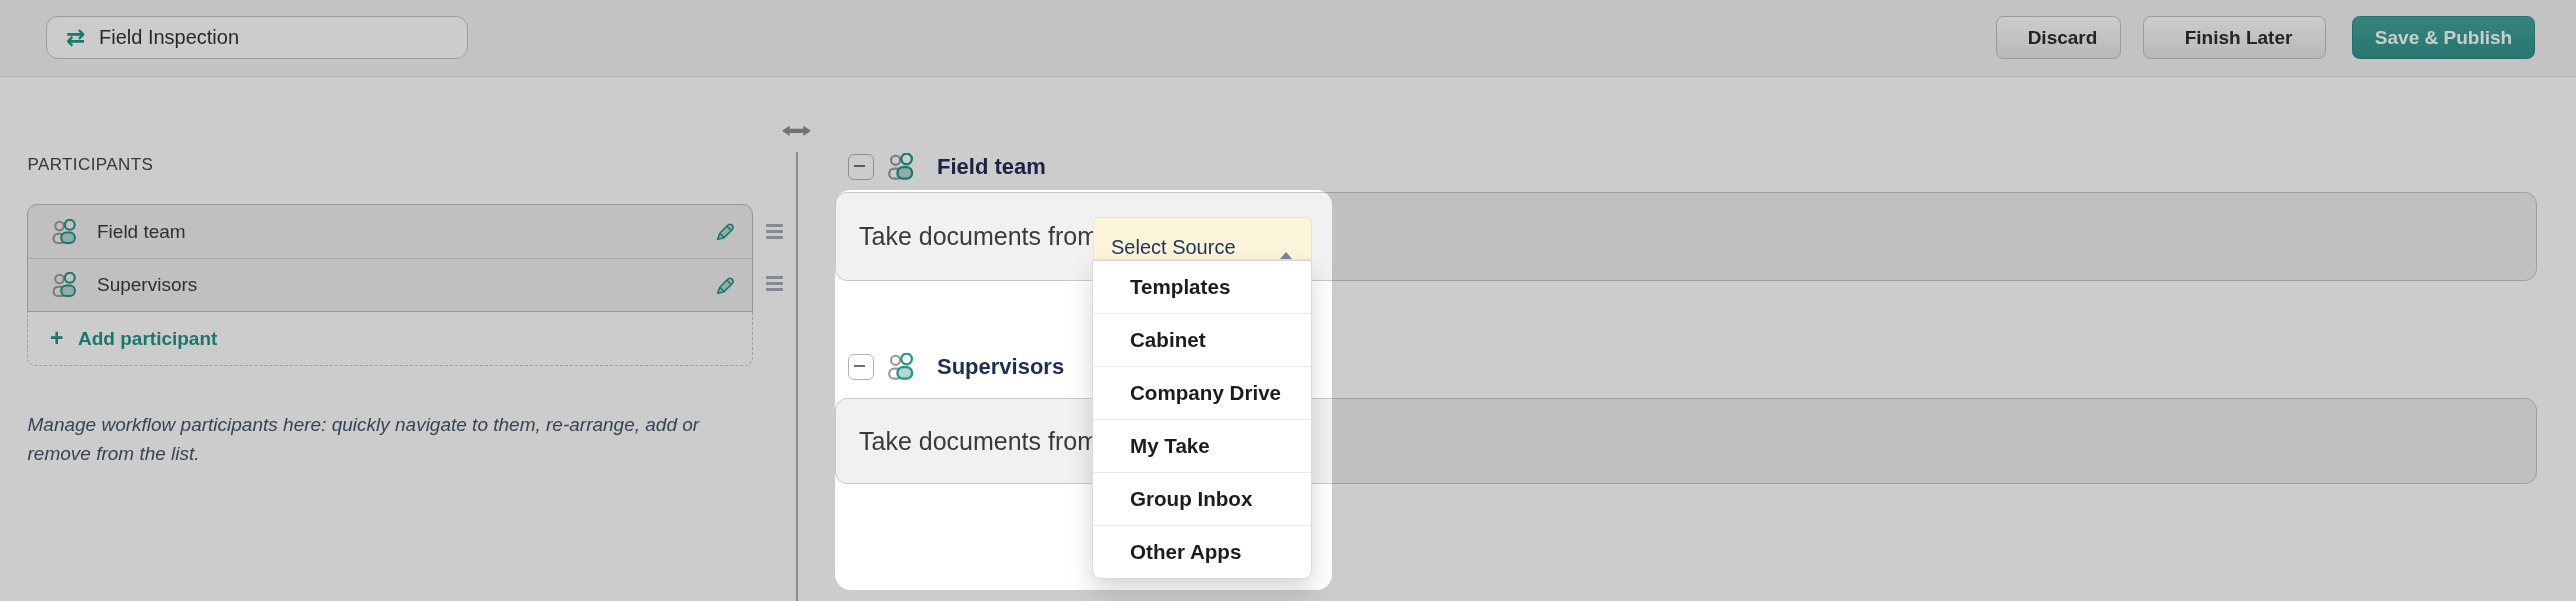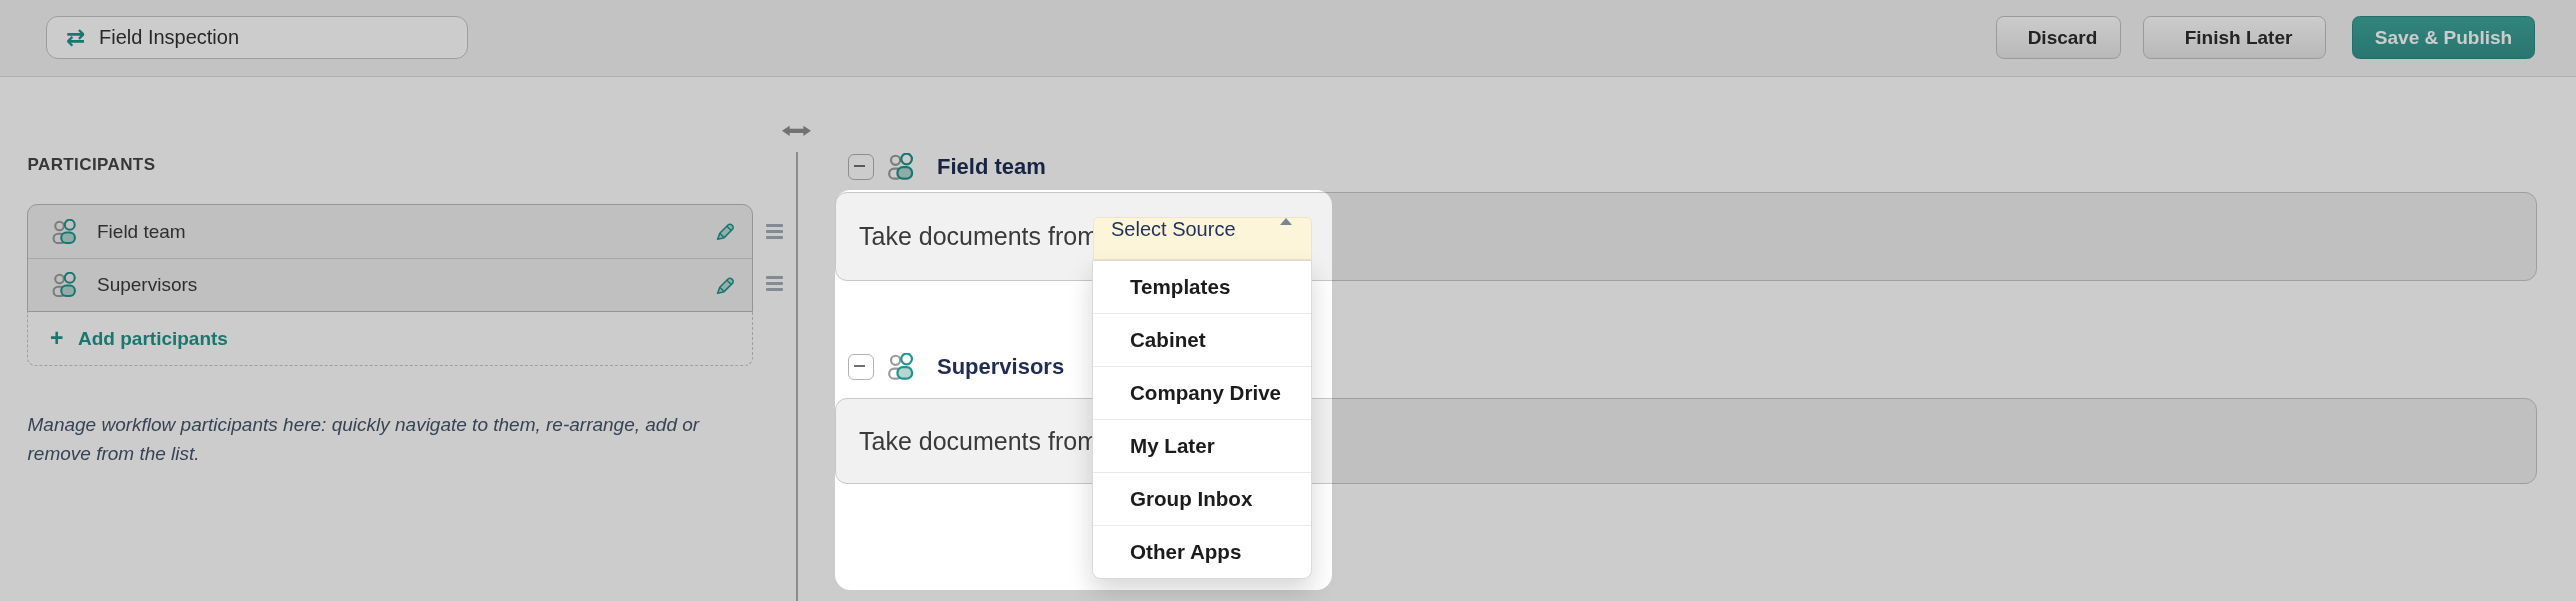--- a/index.html
+++ b/index.html
@@ -12,21 +12,21 @@
   .topbar{position:absolute;left:0;top:0;width:2576px;height:76px;background:#f4f4f4;border-bottom:0.9px solid #dcdcdc;}
   .title-box{position:absolute;left:46px;top:16.3px;width:422px;height:43px;background:#ffffff;border:0.9px solid #c6c6c6;border-radius:12px;display:flex;align-items:center;gap:13.7px;padding-left:19px;box-sizing:border-box;}
   .wf-icon{font-size:23px;font-weight:700;color:#1f968b;line-height:1;}
   .title-text{font-size:20px;color:#333333;}
   .btn{position:absolute;top:16.3px;height:43px;border-radius:7.7px;display:flex;align-items:center;justify-content:center;font-size:19px;font-weight:600;box-sizing:border-box;cursor:pointer;}
   .btn-gray{background:linear-gradient(#ffffff,#e7e7e7);border:0.9px solid #c1c1c1;color:#2d2d2d;padding-left:8px;}
   .btn-discard{left:1996px;width:125px;}
   .btn-finish{left:2143px;width:183px;}
   .btn-save{left:2352px;width:183px;background:linear-gradient(#3ea69c,#33948c);border:0.9px solid #2f8a83;color:#ffffff;}
   
-  .side-heading{position:absolute;left:27.5px;top:155px;font-size:17px;font-weight:700;letter-spacing:0.4px;color:#454545;}
+  .side-heading{position:absolute;left:27.5px;top:155px;font-size:17px;font-weight:400;letter-spacing:0.4px;color:#454545;}
   .plist{position:absolute;left:27px;top:204px;width:726px;border:0.9px solid #b9b9b9;border-radius:10.3px 10.3px 0 0;background:#f0f0f0;box-sizing:border-box;}
   .prow{height:53px;display:flex;align-items:center;padding-left:23px;position:relative;box-sizing:border-box;}
   .prow + .prow{border-top:0.9px solid #d3d3d3;}
   .prow .label{font-size:19px;color:#3b3b3b;margin-left:17px;}
   .pencil{position:absolute;right:13.7px;top:13.7px;width:26px;height:26px;cursor:pointer;}
   .add-row{position:absolute;left:27px;top:312px;width:726px;height:54px;border:1.7px dashed #c7c7c7;border-top:none;border-radius:0 0 8.6px 8.6px;display:flex;align-items:center;padding-left:22px;box-sizing:border-box;cursor:pointer;}
   .plus{font-size:23px;font-weight:700;color:#1f968b;line-height:1;}
   .add-label{font-size:19px;font-weight:600;color:#1f968b;margin-left:14.6px;}
   .drag{position:absolute;left:766px;width:17px;display:flex;flex-direction:column;gap:3px;cursor:grab;}
   .drag i{display:block;height:3px;background:#a6adb6;border-radius:0.9px;}
@@ -40,21 +40,21 @@
   .sec-header-1{left:848px;top:153px;}
   .sec-header-2{left:848px;top:353px;}
   .minus-btn{width:26px;height:26px;border:1.7px solid #b2b2b2;border-radius:6px;background:transparent;position:relative;box-sizing:border-box;cursor:pointer;flex:none;}
   .minus-btn::after{content:"";position:absolute;left:5.2px;top:10.3px;width:11px;height:2.1px;background:#707070;}
   .sec-people{margin-left:12px;flex:none;}
   .sec-title{margin-left:19px;font-size:22px;font-weight:700;color:#1f2d52;}
   .doc-row{position:absolute;left:835px;width:1702px;background:#f1f1f1;border:0.9px solid #c7c7c7;border-radius:12px;box-sizing:border-box;display:flex;align-items:center;}
   .doc-row-1{top:192px;height:89px;}
   .doc-row-2{top:398px;height:86px;}
   .doc-row .row-label{font-size:25px;color:#3a3a3a;margin-left:23px;}
-  .select-btn{position:absolute;left:1093px;top:217px;width:219px;height:43px;background:#fdf5da;border:0.9px solid #f0e5c3;border-radius:5.2px 5.2px 0 0;box-sizing:border-box;display:flex;align-items:flex-start;cursor:pointer;z-index:4;}
+  .select-btn{position:absolute;left:1093px;top:217px;width:219px;height:43px;background:#fdf5da;border:0.9px solid #f0e5c3;border-radius:5.2px 5.2px 0 0;box-sizing:border-box;display:flex;align-items:flex-end;cursor:pointer;z-index:4;}
   .select-btn .sel-text{font-size:20px;color:#21345c;margin-left:17px;flex:1;}
   .arrow-up{width:0;height:0;border-left:6.9px solid transparent;border-right:6.9px solid transparent;border-bottom:7.7px solid #7b8494;margin-right:19px;}
   .dropdown{position:absolute;left:1092px;top:260px;width:220px;background:#ffffff;border:0.9px solid #d9d9d9;border-radius:0 0 8.6px 8.6px;box-shadow:0 12px 26px rgba(0,0,0,.16);box-sizing:border-box;z-index:5;overflow:hidden;}
   .dd-item{height:52px;display:flex;align-items:center;padding-left:37px;font-size:20.6px;font-weight:600;color:#1c1c1c;cursor:pointer;}
   .dd-item + .dd-item{border-top:0.9px solid #e9e9e9;}
   
   .overlay{position:absolute;inset:0;z-index:10;pointer-events:none;overflow:hidden;}
   .spot-hole{position:absolute;left:835px;top:190px;width:497px;height:400px;border-radius:15.5px;box-shadow:0 0 0 3435px rgba(0,0,0,0.2);}
 </style>
 </head>
@@ -98,21 +98,21 @@
       <span class="label">Supervisors</span>
       <svg class="pencil" viewBox="0 0 30 30">
         <path d="M6.5 23.5 L9 16.5 L18.5 7 a3.1 3.1 0 0 1 4.4 0 l0.6 0.6 a3.1 3.1 0 0 1 0 4.4 L14 21.5 Z" fill="#bcd9d5" stroke="#1f968b" stroke-width="1.8" stroke-linejoin="round"></path>
         <path d="M9 16.5 L13.6 21.1 M17.2 8.3 L22 13" fill="none" stroke="#1f968b" stroke-width="1.8"></path>
       </svg>
     </div>
   </div>
 
   <div class="add-row">
     <span class="plus">+</span>
-    <span class="add-label">Add participants</span>
+    <span class="add-label">Add participant</span>
   </div>
 
   <div class="drag drag-1">
       <i></i>
       <i></i>
       <i></i>
     </div>
   <div class="drag drag-2">
       <i></i>
       <i></i>
@@ -145,21 +145,21 @@
 
   <div class="select-btn">
     <span class="sel-text">Select Source</span>
     <span class="arrow-up"></span>
   </div>
 
   <div class="dropdown">
     <div class="dd-item">Templates</div>
     <div class="dd-item">Cabinet</div>
     <div class="dd-item">Company Drive</div>
-    <div class="dd-item">My Later</div>
+    <div class="dd-item">My Take</div>
     <div class="dd-item">Group Inbox</div>
     <div class="dd-item">Other Apps</div>
   </div>
 
   <div class="sec-header sec-header-2">
     <div class="minus-btn"></div>
     <svg class="sec-people" width="32" height="27.5" viewBox="0 0 34 30">
       <circle cx="10" cy="8" r="5" fill="none" stroke="#9b9b9b" stroke-width="2.4"></circle>
       <rect x="3" y="17" width="14" height="11" rx="5.5" fill="none" stroke="#9b9b9b" stroke-width="2.4"></rect>
       <circle cx="22" cy="6.5" r="5.8" fill="#ffffff" stroke="#1f968b" stroke-width="2.4"></circle>

